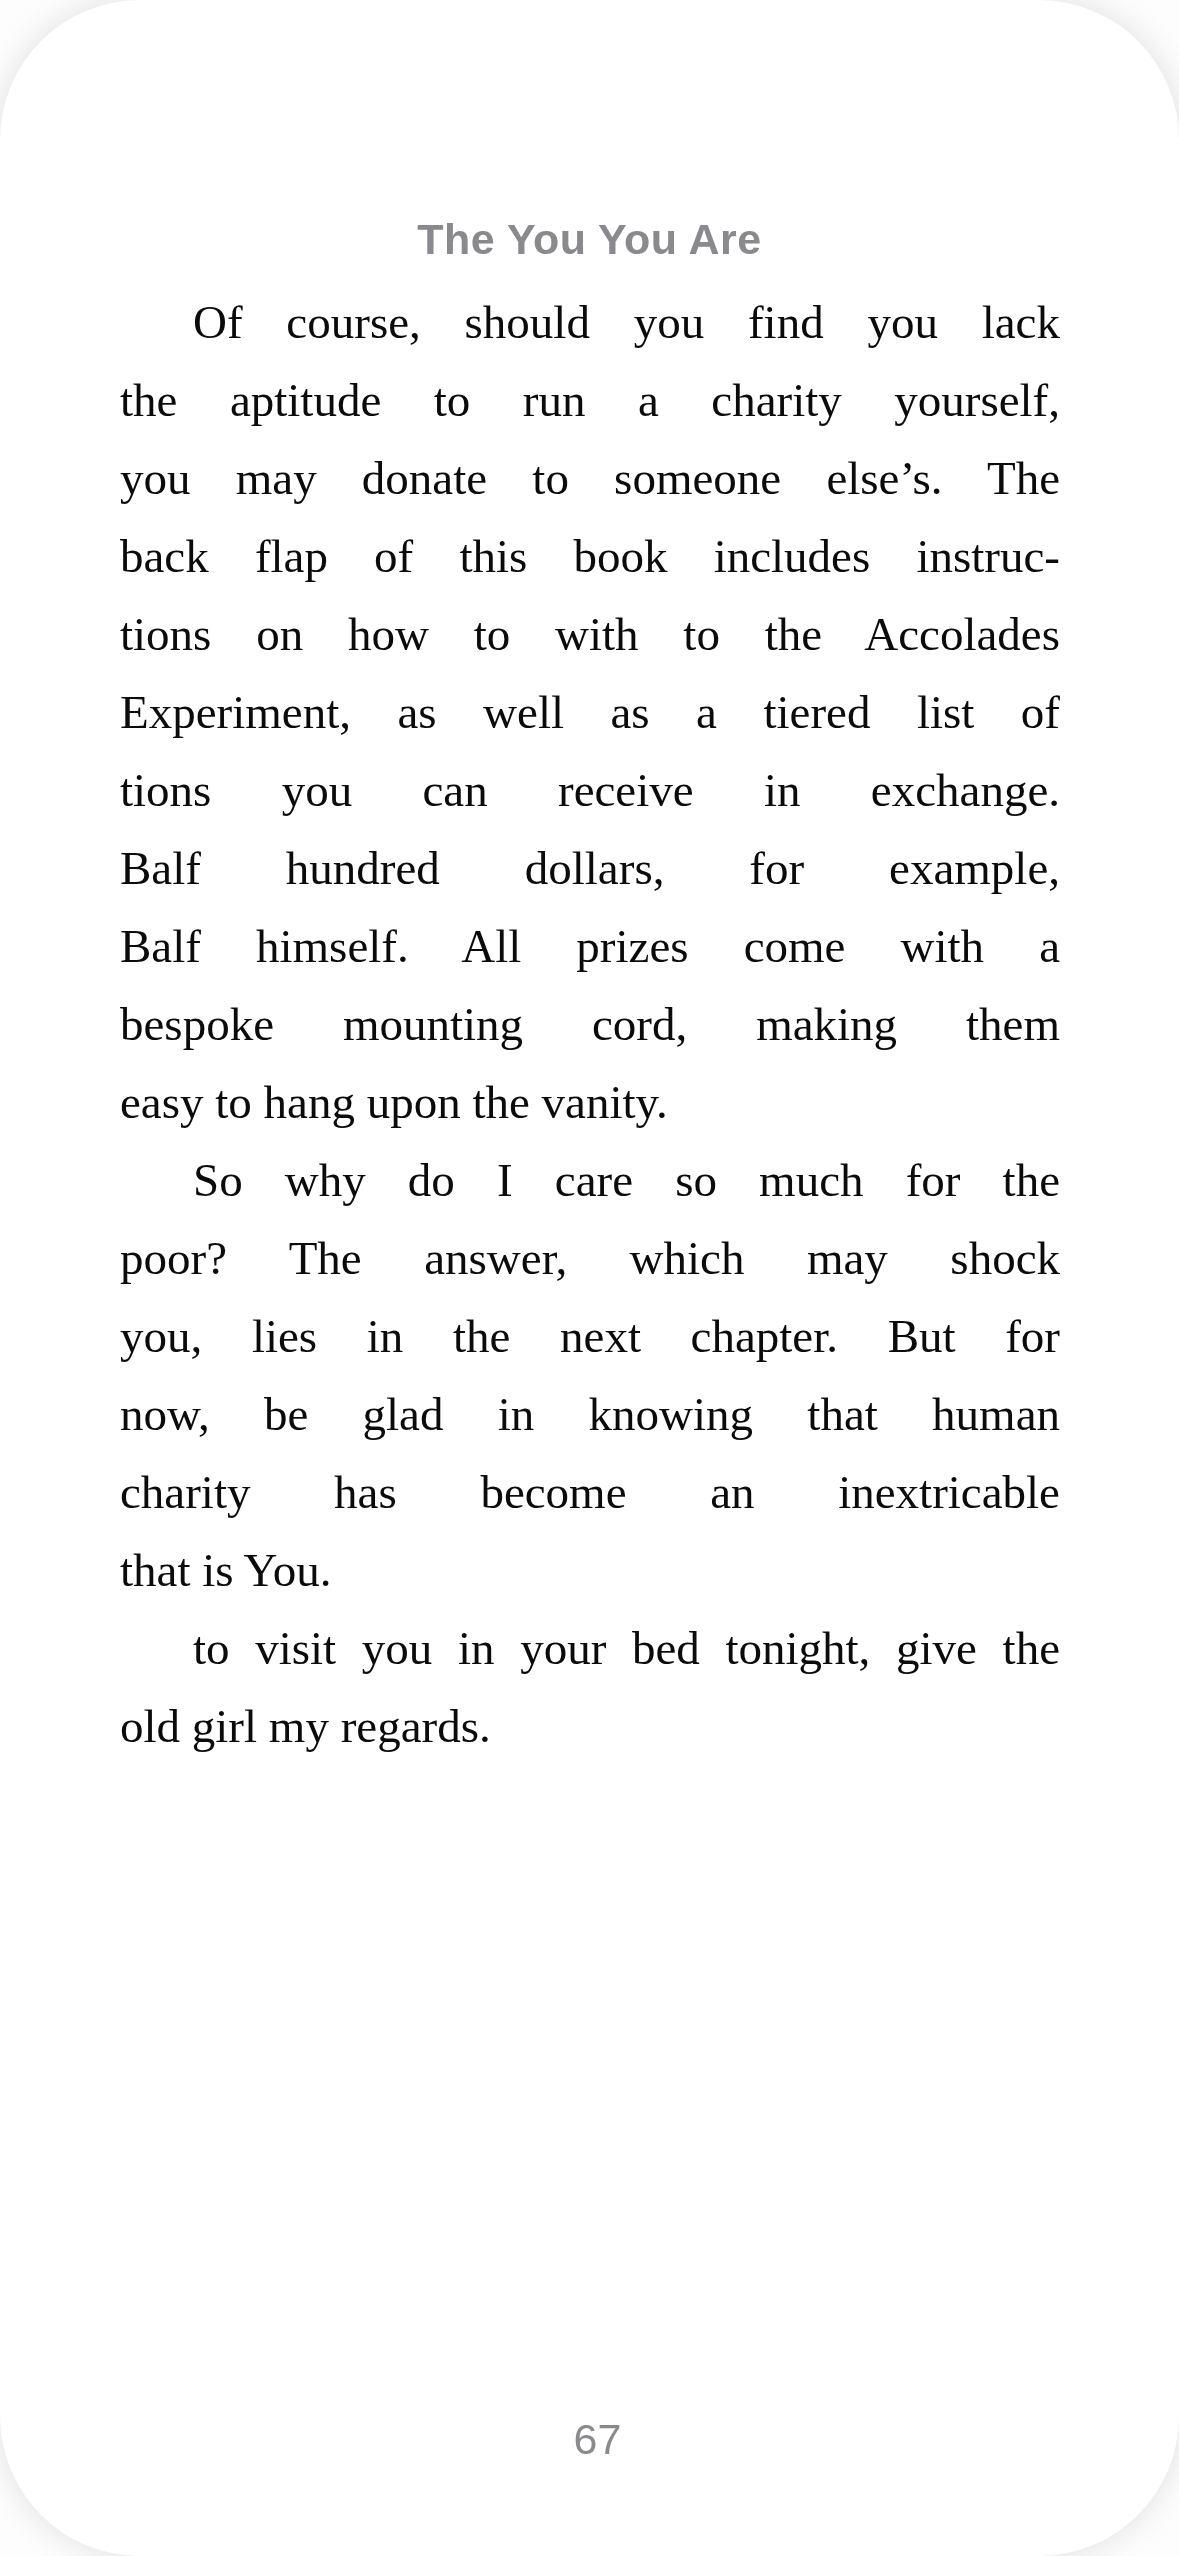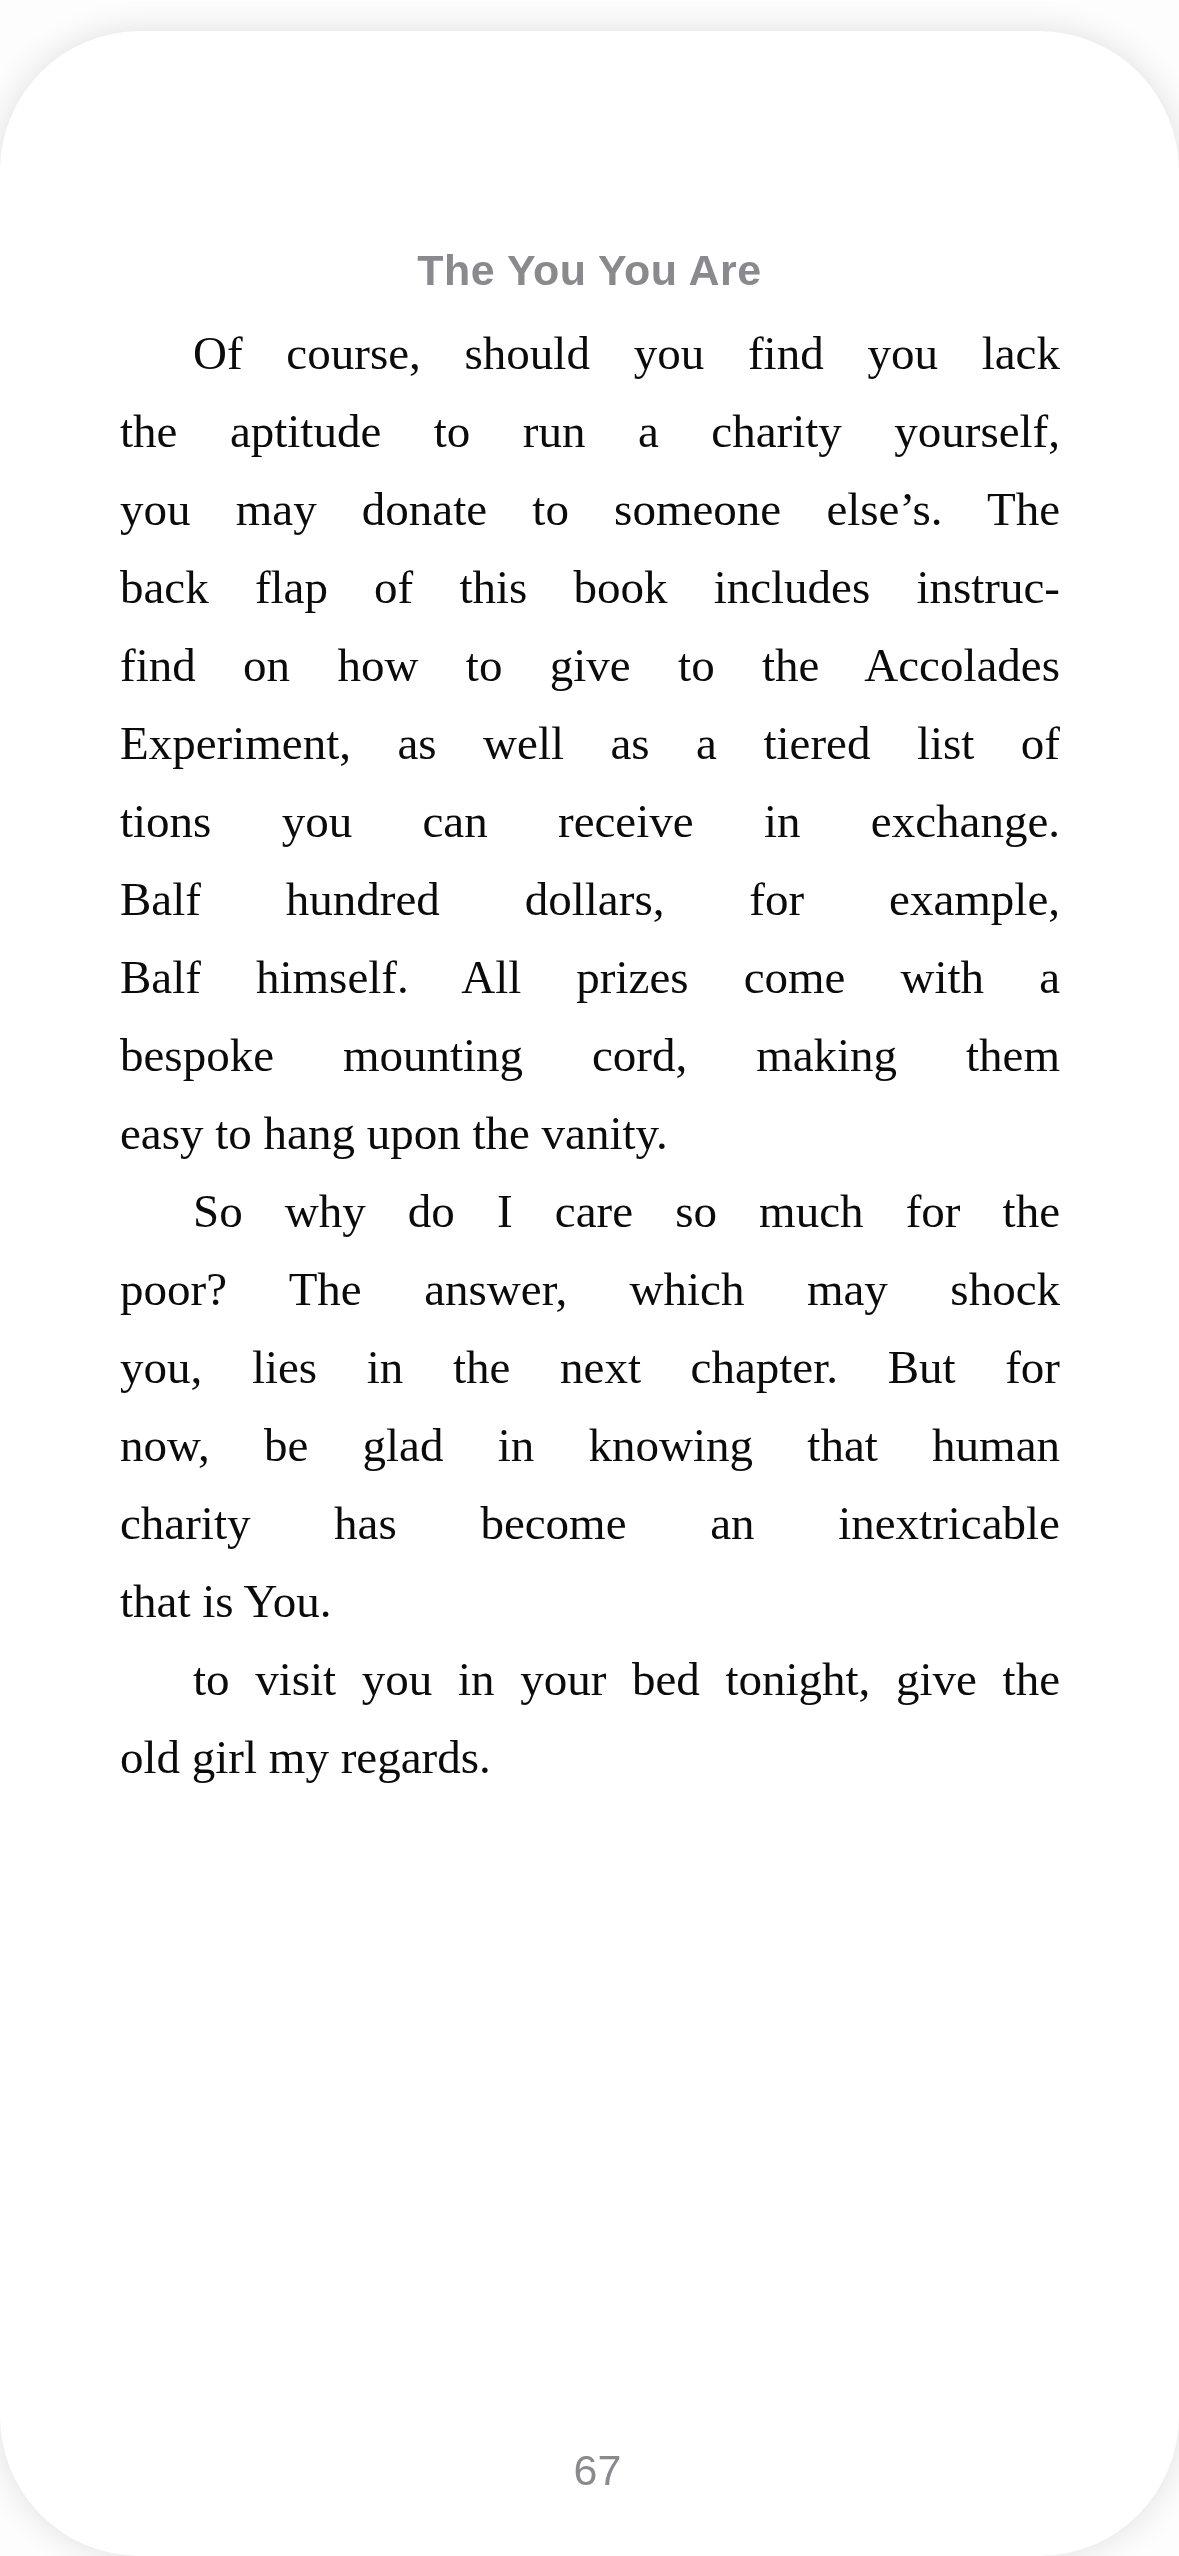--- a/index.html
+++ b/index.html
@@ -11,21 +11,20 @@
   html, body { background: #f4f4f6; }
   body { width: 1179px; height: 2556px; position: relative; overflow: hidden; background: #fdfdfd; }
 
   
   .screen {
     position: absolute;
     inset: 0;
     background: var(--c-bg);
     border-radius: 140px;
     box-shadow: 0 0 34px rgba(0,0,0,0.12);
-    margin-top: 31px;
   }
 
   .running-header {
     position: absolute;
     top: 215px;
     left: 0;
     width: 100%;
     text-align: center;
     font-family: "Liberation Sans", sans-serif;
     font-weight: 600;
@@ -78,21 +77,21 @@
 <div class="screen">
 
   <div class="running-header">The You You Are</div>
 
   <div class="body-text">
     <div class="para">
         <div class="line">Of course, should you find you lack</div>
         <div class="line">the aptitude to run a charity yourself,</div>
         <div class="line">you may donate to someone else’s. The</div>
         <div class="line">back flap of this book includes instruc-</div>
-        <div class="line">find on how to give to the Accolades</div>
+        <div class="line">tions on how to with to the Accolades</div>
         <div class="line">Experiment, as well as a tiered list of</div>
         <div class="line">tions you can receive in exchange.</div>
         <div class="line">Balf hundred dollars, for example,</div>
         <div class="line">Balf himself. All prizes come with a</div>
         <div class="line">bespoke mounting cord, making them</div>
         <div class="line final">easy to hang upon the vanity.</div>
       </div>
     <div class="para">
         <div class="line">So why do I care so much for the</div>
         <div class="line">poor? The answer, which may shock</div>

